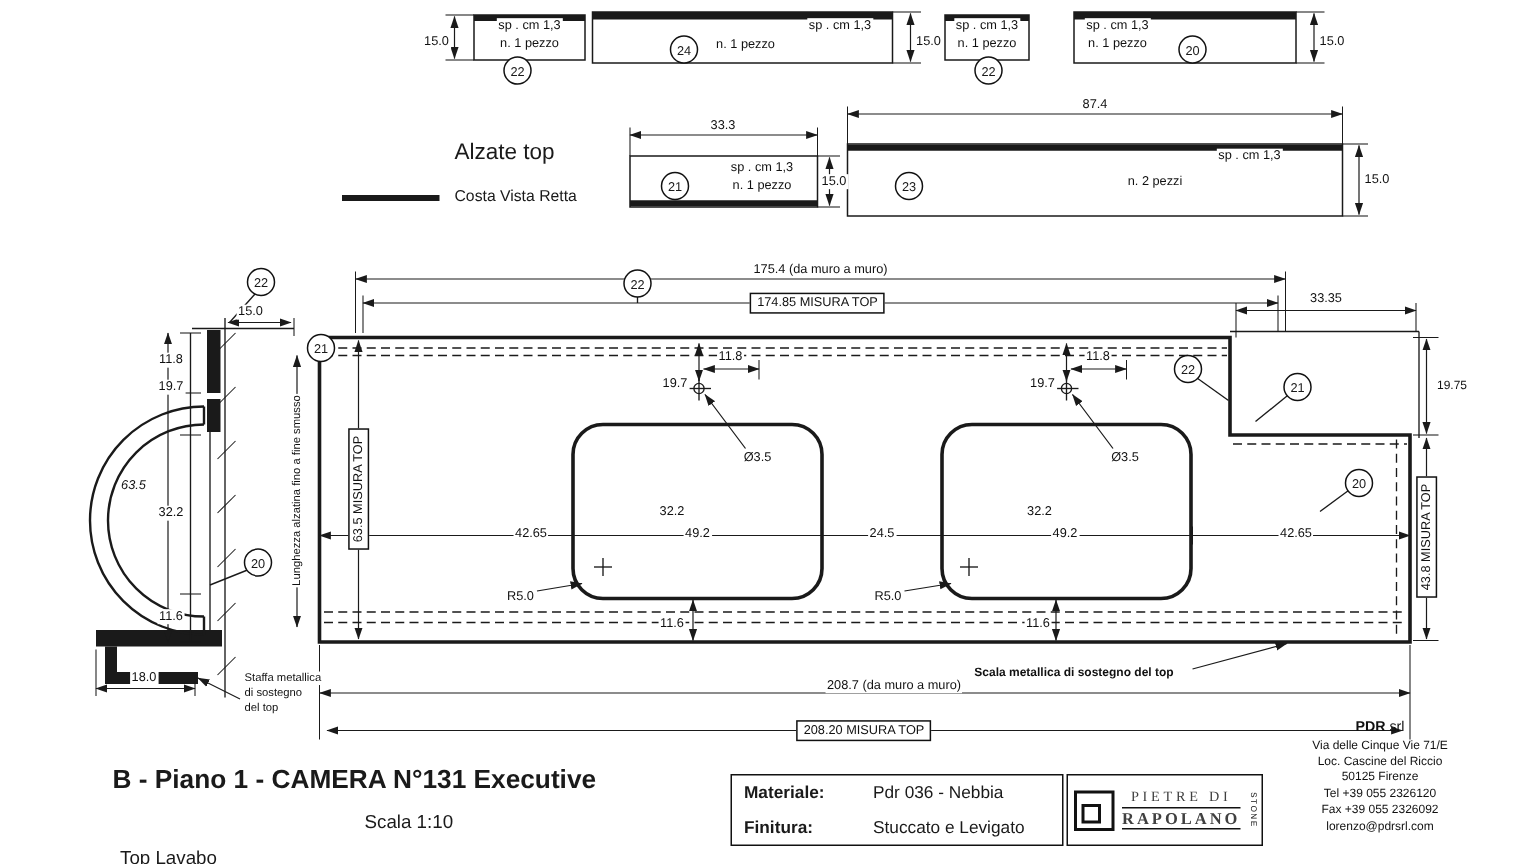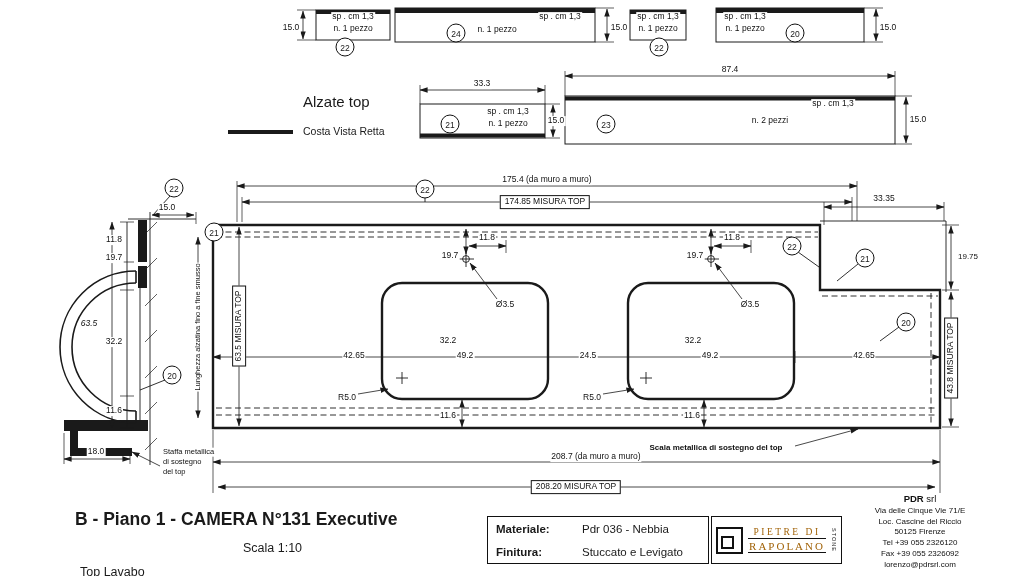--- a/index.html
+++ b/index.html
@@ -21,23 +21,23 @@
   .hd{position:absolute;z-index:3;white-space:nowrap;}
   .title{font-size:17.5px;font-weight:700;}
   .sub{font-size:12.5px;}
   .specbox{position:absolute;z-index:3;border:1.4px solid #111;display:flex;flex-direction:column;background:#fff;}
   .specrow{flex:1;display:flex;align-items:center;}
   .speclabel{width:86px;padding-left:8px;font-weight:700;font-size:11.5px;}
   .specvalue{font-size:11.5px;}
   .logobox{position:absolute;z-index:3;border:1.4px solid #111;display:flex;align-items:center;gap:5px;padding:0 4px;background:#fff;}
   .logoicon{width:23px;height:23px;border:2.5px solid #111;position:relative;flex:0 0 auto;}
   .logoicon-inner{position:absolute;left:3px;bottom:3px;width:9px;height:9px;border:2px solid #111;}
-  .logotext{flex:1;text-align:center;font-family:"Liberation Serif",serif;color:#a16207;}
+  .logotext{flex:1;text-align:center;font-family:"Liberation Serif",serif;color:#404040;}
   .logoline1{font-size:9.5px;letter-spacing:2.5px;border-bottom:1px solid #111;padding-bottom:1px;margin-bottom:1px;}
-  .logoline2{font-size:11px;letter-spacing:2px;border-bottom:1px solid #111;}
+  .logoline2{font-size:11px;letter-spacing:2px;border-bottom:1px solid #111;font-weight:bold;}
   .logovert{writing-mode:vertical-rl;font-size:5.5px;letter-spacing:1px;color:#111;}
   .company{position:absolute;z-index:3;text-align:center;font-size:8px;line-height:10.8px;color:#111;}
   .company-name{font-size:9.5px;margin-bottom:1px;}
   .company-name .b{font-weight:700;}
 </style>
 </head>
 <body>
 
 <div class="sheet">
 
@@ -315,21 +315,21 @@
     <div class="logoicon">
       <div class="logoicon-inner"></div>
     </div>
     <div class="logotext">
       <div class="logoline1">PIETRE DI</div>
       <div class="logoline2">RAPOLANO</div>
     </div>
     <div class="logovert">STONE</div>
   </div>
 
-  <div class="company" style="left:845px;top:494px;width:150px;">
+  <div class="company" style="left:845px;top:480px;width:150px;">
     <div class="company-name"><span class="b">PDR</span><span> srl</span></div>
     <div id="company-lines">
         <div class="company-line">Via delle Cinque Vie 71/E</div>
         <div class="company-line">Loc. Cascine del Riccio</div>
         <div class="company-line">50125 Firenze</div>
         <div class="company-line">Tel +39 055 2326120</div>
         <div class="company-line">Fax +39 055 2326092</div>
         <div class="company-line">lorenzo@pdrsrl.com</div>
       </div>
   </div>

